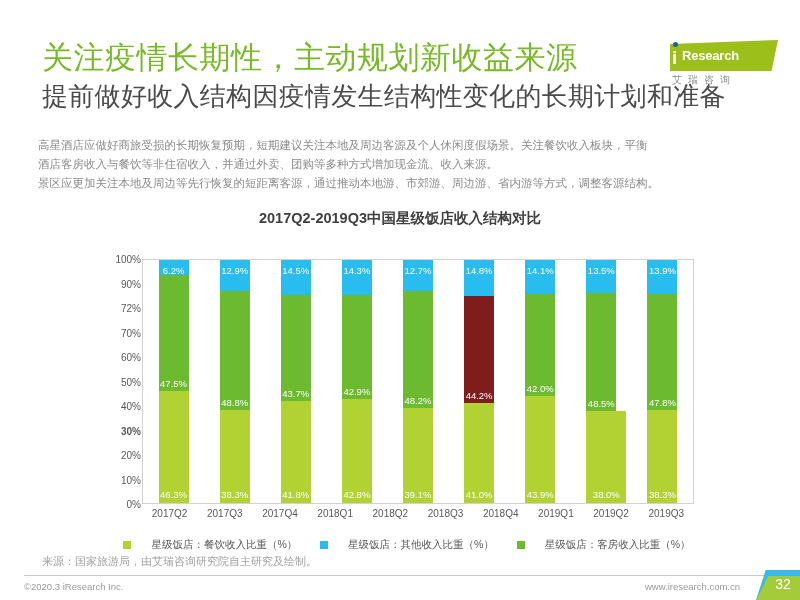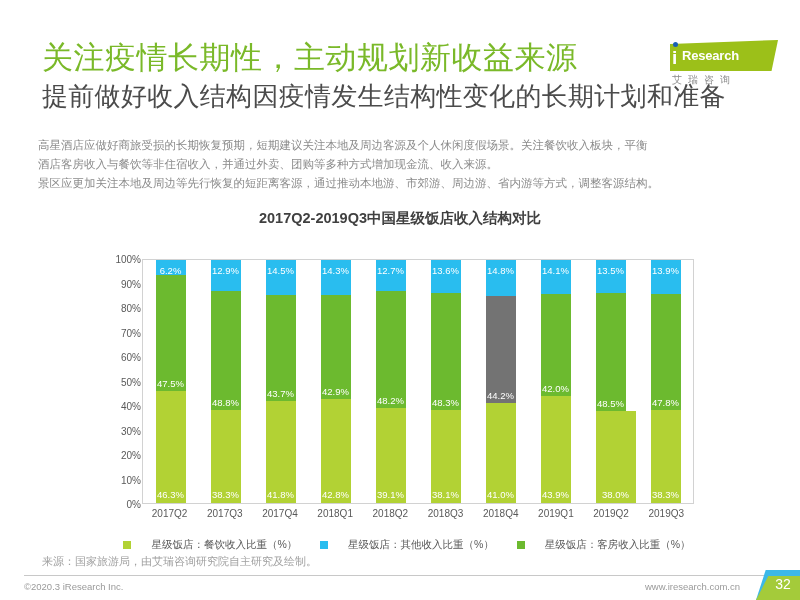--- a/index.html
+++ b/index.html
@@ -318,26 +318,26 @@
   <p>酒店客房收入与餐饮等非住宿收入，并通过外卖、团购等多种方式增加现金流、收入来源。</p>
   <p>景区应更加关注本地及周边等先行恢复的短距离客源，通过推动本地游、市郊游、周边游、省内游等方式，调整客源结构。</p>
 </div>
 
 <div class="chart-title">2017Q2-2019Q3中国星级饭店收入结构对比</div>
 
 <div class="chart-area">
   <div class="y-axis">
       <div class="y-tick" style="top: 9px;">100%</div>
       <div class="y-tick" style="top: 33.5px;">90%</div>
-      <div class="y-tick" style="top: 58px;">80%</div>
+      <div class="y-tick" style="top: 58px;">72%</div>
       <div class="y-tick" style="top: 82.5px;">70%</div>
       <div class="y-tick" style="top: 107px;">60%</div>
       <div class="y-tick" style="top: 131.5px;">50%</div>
       <div class="y-tick" style="top: 156px;">40%</div>
-      <div class="y-tick" style="top: 180.5px;">30%</div>
+      <div class="y-tick" style="top: 180.5px; font-weight: bold;">30%</div>
       <div class="y-tick" style="top: 205px;">20%</div>
       <div class="y-tick" style="top: 229.5px;">10%</div>
       <div class="y-tick" style="top: 254px;">0%</div>
     </div>
   <div class="plot">
       <div class="bar-col">
         <div class="seg other" style="height: 6.2%; background: rgb(41, 189, 239);">
           <span class="seg-label">6.2%</span>
         </div>
         <div class="seg room" style="height: 47.5%; background: rgb(108, 186, 47);">
@@ -385,35 +385,24 @@
           <span class="seg-label">12.7%</span>
         </div>
         <div class="seg room" style="height: 48.2%; background: rgb(108, 186, 47);">
           <span class="seg-label">48.2%</span>
         </div>
         <div class="seg food" style="height: 39.1%; background: rgb(178, 210, 52);">
           <span class="seg-label">39.1%</span>
         </div>
       </div>
       <div class="bar-col">
-        <div class="seg other" style="height: 13.6%; background: rgb(41, 189, 239);">
-          <span class="seg-label">13.6%</span>
-        </div>
-        <div class="seg room" style="height: 48.3%; background: rgb(108, 186, 47);">
-          <span class="seg-label">48.3%</span>
-        </div>
-        <div class="seg food" style="height: 38.1%; background: rgb(178, 210, 52);">
-          <span class="seg-label">38.1%</span>
-        </div>
-      </div>
-      <div class="bar-col">
         <div class="seg other" style="height: 14.8%; background: rgb(41, 189, 239);">
           <span class="seg-label">14.8%</span>
         </div>
-        <div class="seg room" style="height: 44.2%; background: #737373;">
+        <div class="seg room" style="height: 44.2%; background: #7f1d1d;">
           <span class="seg-label">44.2%</span>
         </div>
         <div class="seg food" style="height: 41%; background: rgb(178, 210, 52);">
           <span class="seg-label">41.0%</span>
         </div>
       </div>
       <div class="bar-col">
         <div class="seg other" style="height: 14.1%; background: rgb(41, 189, 239);">
           <span class="seg-label">14.1%</span>
         </div>

